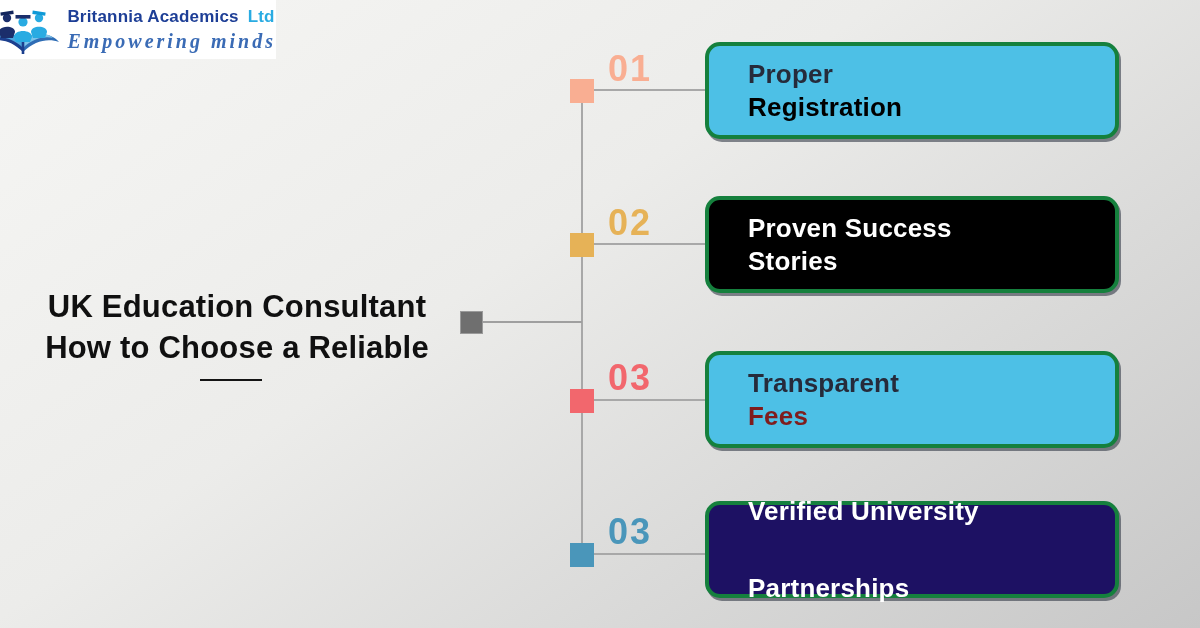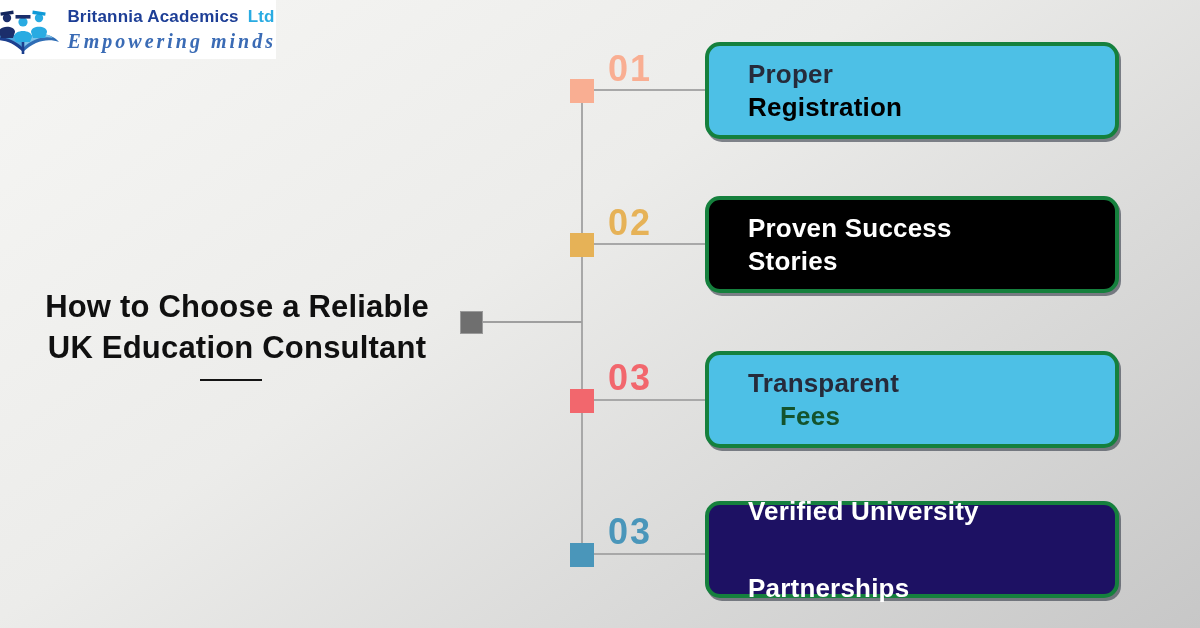--- a/index.html
+++ b/index.html
@@ -114,22 +114,22 @@
   <div class="logo-text">
     <div class="logo-name">
       <span style="color: rgb(29, 62, 150);">Britannia Academics</span>
       <span class="suffix" style="color: rgb(41, 171, 226);">Ltd</span>
     </div>
     <div class="logo-tagline" style="color: rgb(58, 107, 181);">Empowering minds</div>
   </div>
 </div>
 
 <div class="title-block">
+  <div class="title-line">UK Education Consultant</div>
   <div class="title-line">How to Choose a Reliable</div>
-  <div class="title-line">UK Education Consultant</div>
 </div>
 <div class="title-divider"></div>
 
 <div class="vline"></div>
 <div class="hub-line"></div>
 <div class="hub-square"></div>
 
 <div class="row-line r1-ln"></div>
 <div class="node-square r1-sq" style="background: rgb(249, 174, 146);"></div>
 <div class="row-number r1-num" style="color: rgb(249, 174, 146);">01</div>
@@ -144,21 +144,21 @@
 <div class="info-box r2-box" style="background: #000000;">
   <div class="box-line" style="color: rgb(255, 255, 255);">Proven Success</div>
   <div class="box-line" style="color: rgb(255, 255, 255);">Stories</div>
 </div>
 
 <div class="row-line r3-ln"></div>
 <div class="node-square r3-sq" style="background: rgb(242, 103, 109);"></div>
 <div class="row-number r3-num" style="color: rgb(242, 103, 109);">03</div>
 <div class="info-box r3-box" style="background: rgb(77, 192, 230);">
   <div class="box-line" style="color: rgb(38, 43, 59);">Transparent</div>
-  <div class="box-line" style="color: #14532d; margin-left: 32px;">Fees</div>
+  <div class="box-line" style="color: #7f1d1d;">Fees</div>
 </div>
 
 <div class="row-line r4-ln"></div>
 <div class="node-square r4-sq" style="background: rgb(74, 150, 186);"></div>
 <div class="row-number r4-num" style="color: rgb(74, 150, 186);">03</div>
 <div class="info-box r4-box" style="background: rgb(29, 17, 99); gap: 44px;">
   <div class="box-line" style="color: rgb(255, 255, 255);">Verified University</div>
   <div class="box-line" style="color: rgb(255, 255, 255);">Partnerships</div>
 </div>
 

